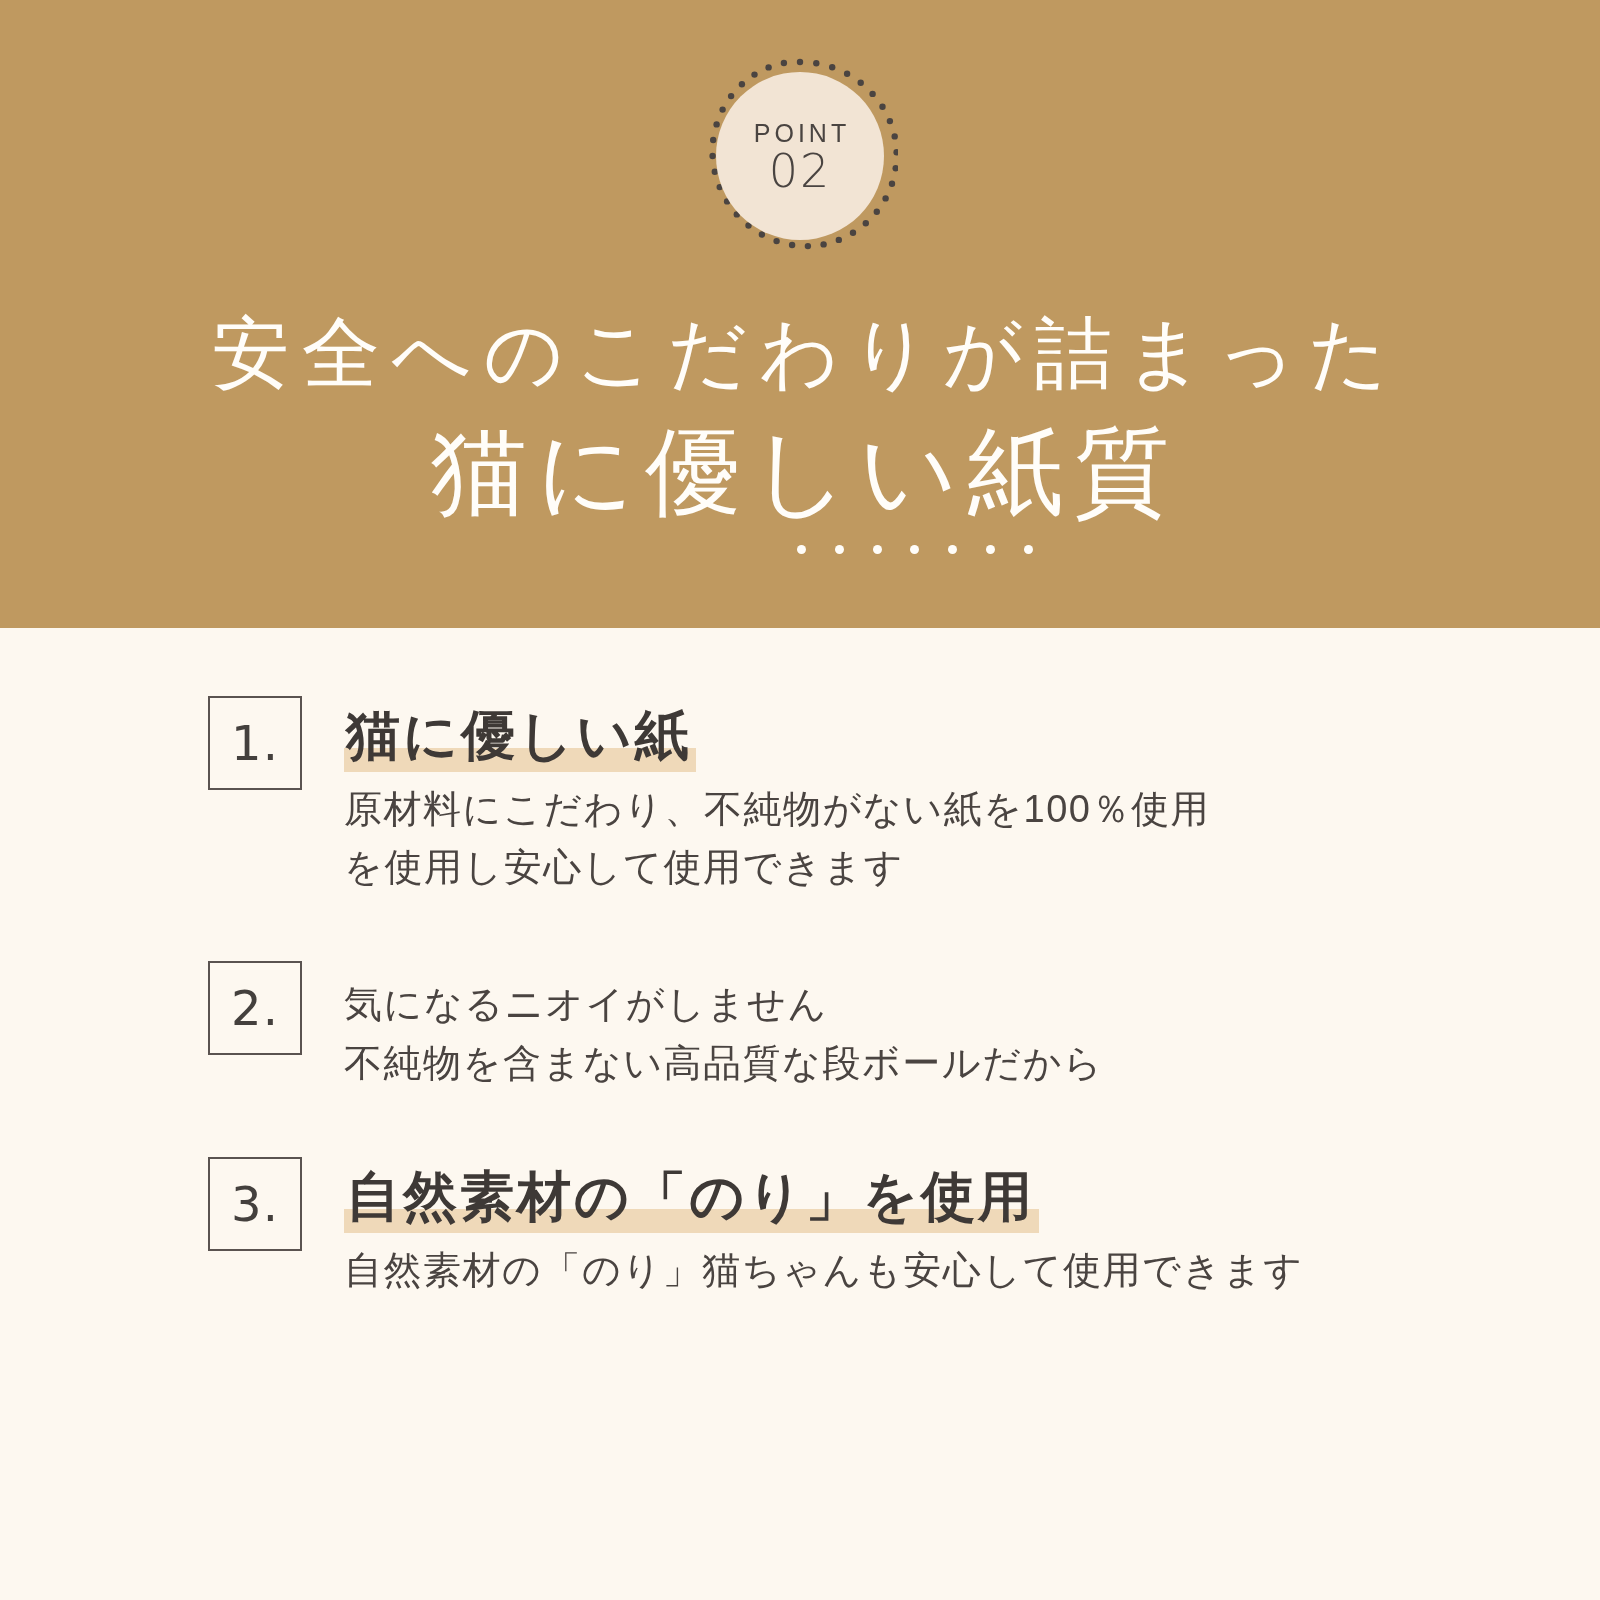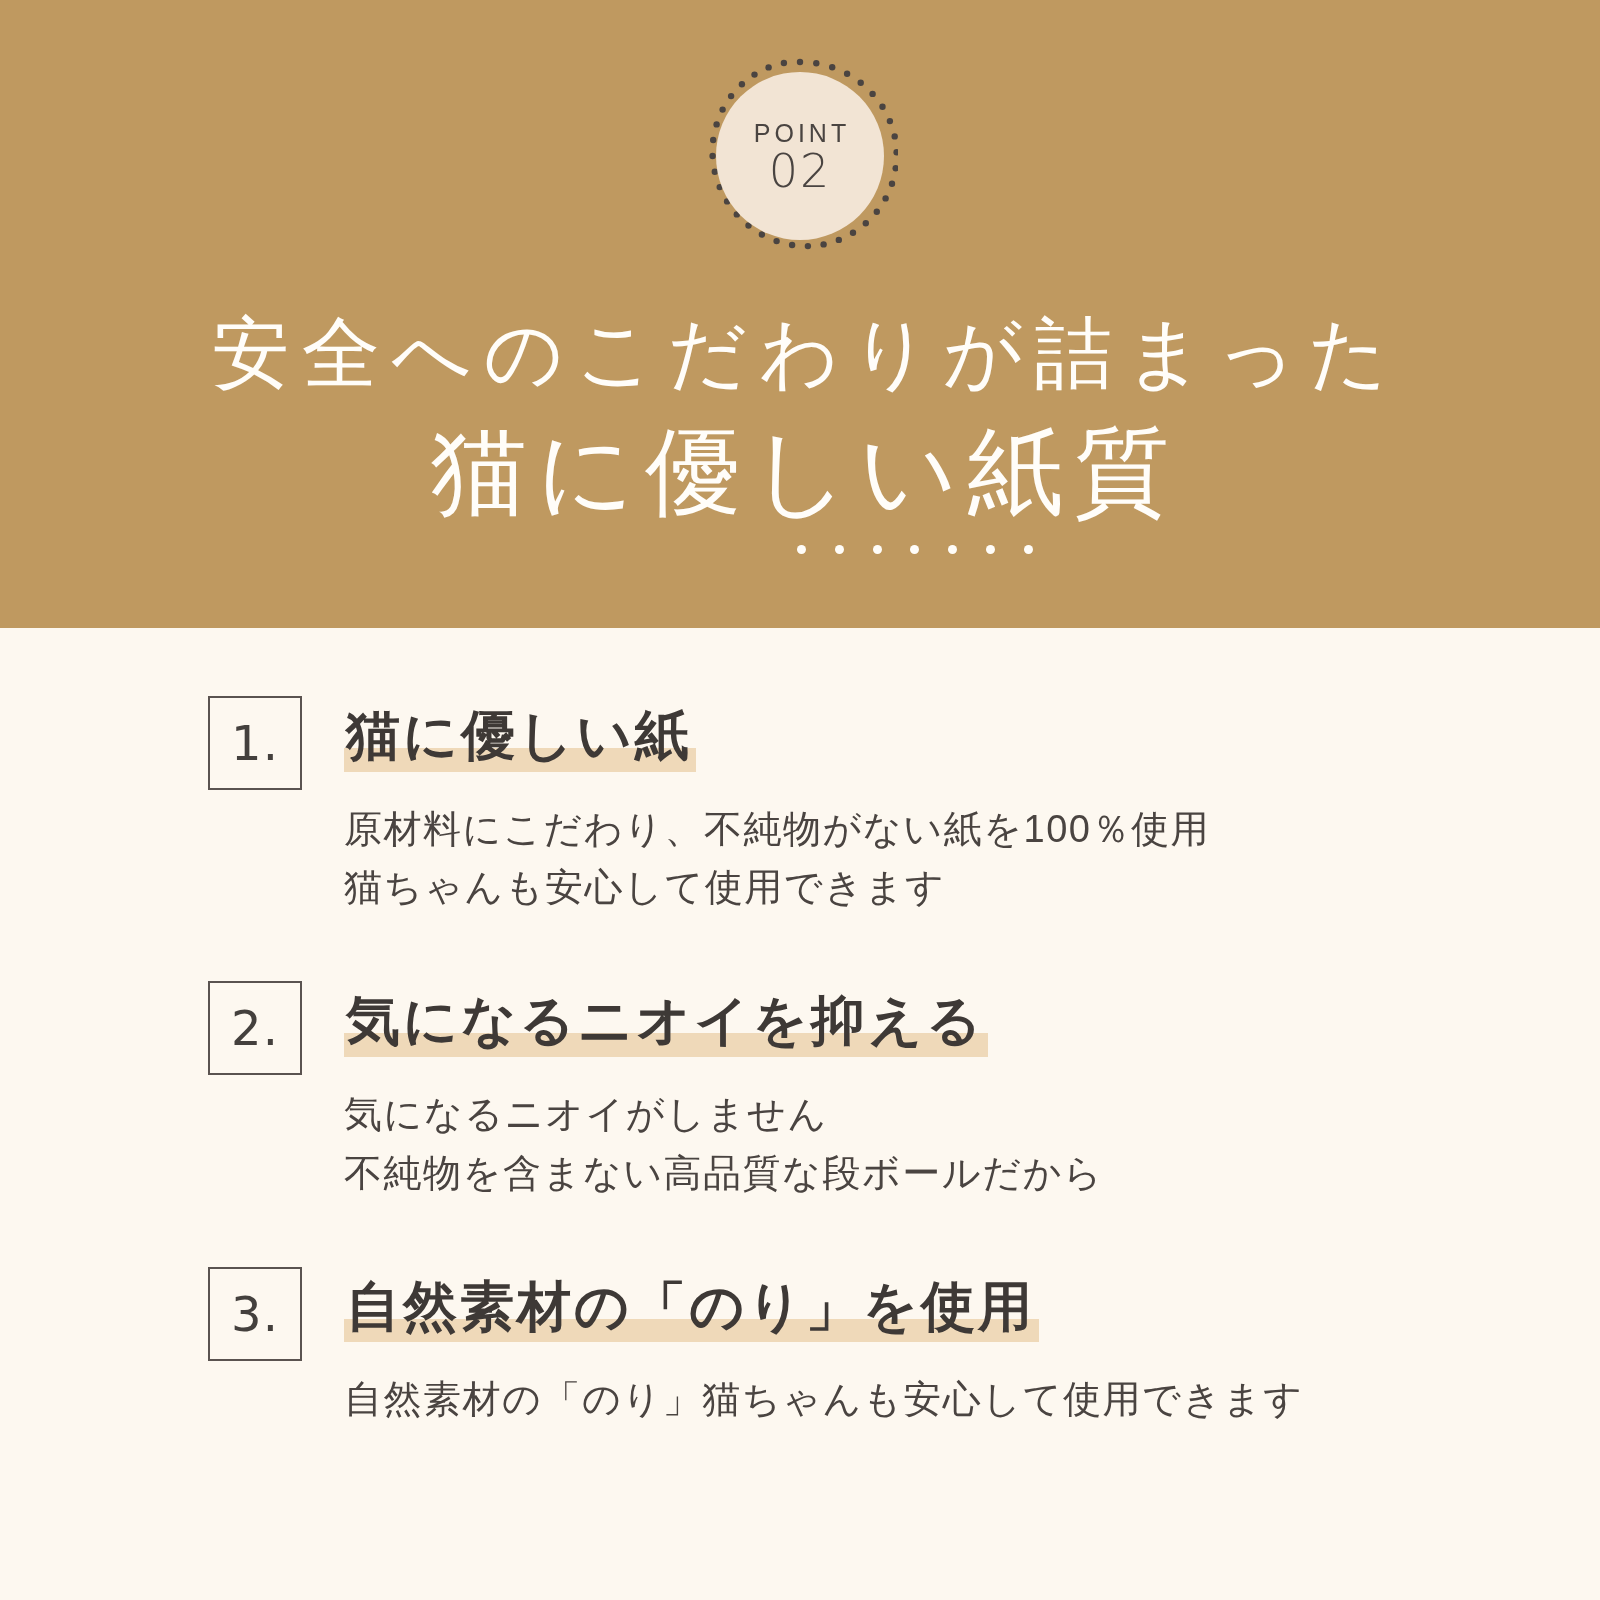--- a/index.html
+++ b/index.html
@@ -159,21 +159,21 @@
     font-size: 54px;
     font-weight: 700;
     color: #3E3936;
     letter-spacing: 3px;
     line-height: 1.25;
     background: linear-gradient(to top, #EFD9B9 0%, #EFD9B9 34%, rgba(239,217,185,0) 34%);
     padding: 0 4px 2px 2px;
   }
 
   .item-desc {
-    margin-top: 28px;
+    margin-top: 8px;
     font-size: 38px;
     color: #4A4441;
     letter-spacing: 1.5px;
     line-height: 1.55;
     font-weight: 400;
   }
   .item-desc div { white-space: nowrap; }
 </style>
 </head>
 <body>
@@ -247,31 +247,30 @@
   <div class="list">
 
     <div class="item">
       <div class="num-box">
         <span>1.</span>
       </div>
       <div class="item-body">
         <div class="item-title">猫に優しい紙</div>
         <div class="item-desc">
           <div>原材料にこだわり、不純物がない紙を100％使用</div>
-          <div>猫ちゃんも安心して使用できます</div>
+          <div>を使用し安心して使用できます</div>
         </div>
       </div>
     </div>
 
     <div class="item">
       <div class="num-box">
         <span>2.</span>
       </div>
       <div class="item-body">
-        <div class="item-title">気になるニオイを抑える</div>
         <div class="item-desc">
           <div>気になるニオイがしません</div>
           <div>不純物を含まない高品質な段ボールだから</div>
         </div>
       </div>
     </div>
 
     <div class="item">
       <div class="num-box">
         <span>3.</span>

